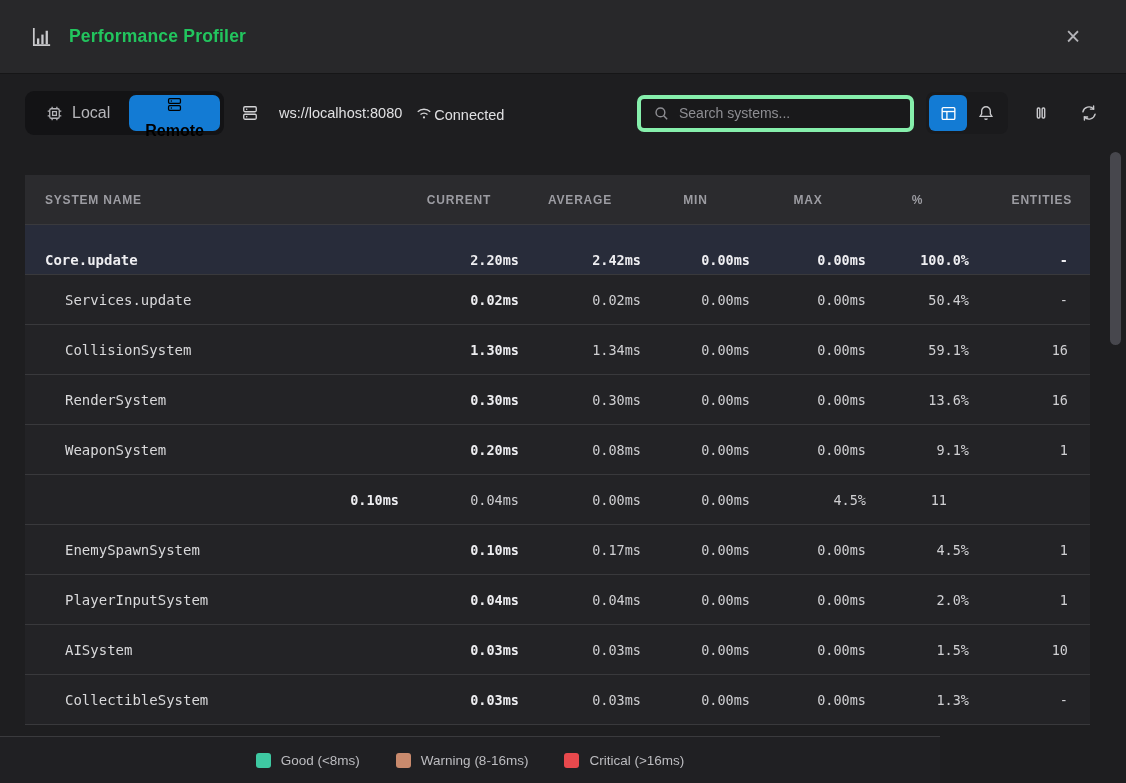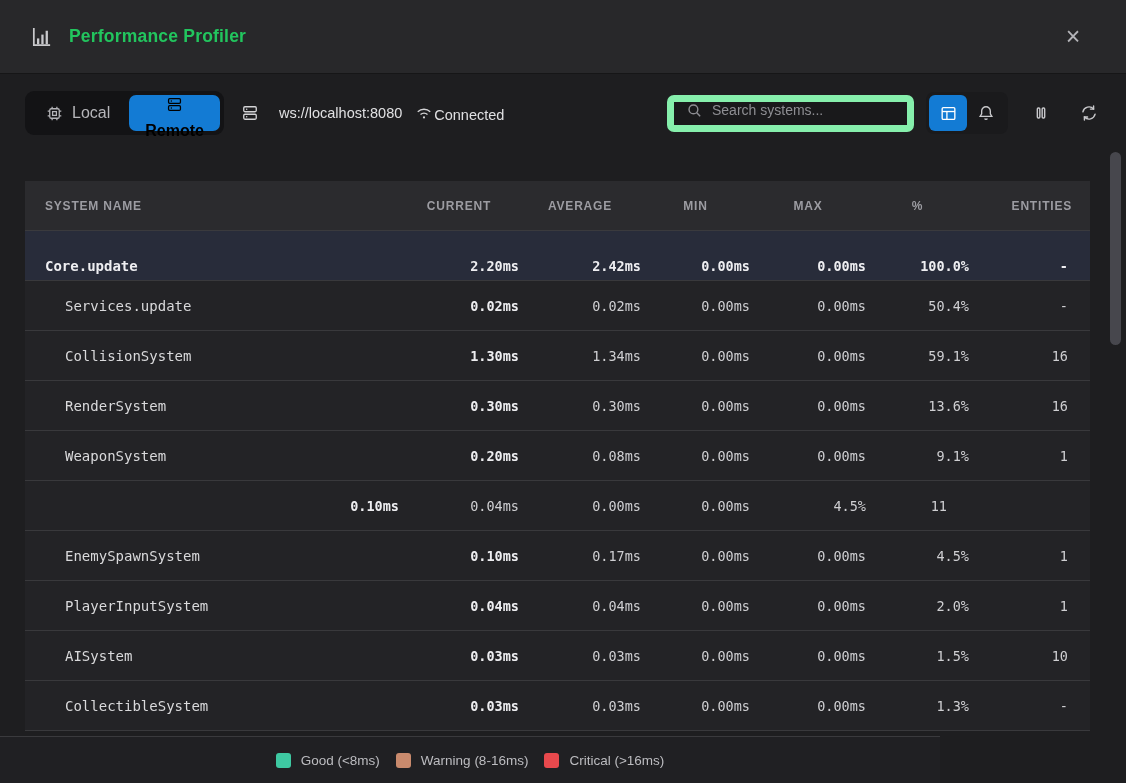--- a/index.html
+++ b/index.html
@@ -56,23 +56,23 @@
   .conn-info {
     display:flex; align-items:center; margin-left:16px;
     color:#e0e0e2; font-size:14.5px;
   }
   .conn-info .icon { color:#d4d4d6; }
   .conn-endpoint { display:flex; align-items:center; gap:19px; }
   .conn-status { display:flex; align-items:flex-end; gap:0; margin-left:12px; }
 
   .search-box {
     margin-left:auto;
-    width:247px; height:37px;
-    background:#19191b; border:7px solid #86efac; border-radius:7px;
-    display:flex; align-items:flex-start; gap:9px; padding:0 12px;
+    width:277px; height:37px;
+    background:#19191b; border:4px solid #86efac; border-radius:7px;
+    display:flex; align-items:center; gap:9px; padding:0 12px;
     color:#8e8e93;
   }
   .search-box input {
     background:transparent; border:none; outline:none;
     color:#d3d3d6; font-size:14px; width:100%;
     font-family:"Liberation Sans", sans-serif;
   }
   .search-box input::placeholder { color:#8e8e93; }
 
   .view-group {
@@ -84,21 +84,21 @@
     border:none; cursor:pointer; background:transparent;
     display:flex; align-items:center; justify-content:center;
     color:#c9c9cc;
   }
   .view-group .icon-btn { width:38px; height:36px; border-radius:6px; }
   .view-group .icon-btn.active { background:#137bd4; color:#ffffff; }
   .plain-btn { margin-left:18px; width:30px; height:30px; }
 
   
   .table-area {
-    position:absolute; left:25px; top:181px; width:1065px;
+    position:absolute; left:25px; top:175px; width:1065px;
   }
   .grid-row {
     display:grid;
     grid-template-columns: 1fr 120px 122px 109px 116px 103px 121px;
     align-items:center;
     height:50px;
   }
   .thead {
     background:#2b2b2e;
     color:#9c9ca2; font-size:12px; font-weight:700; letter-spacing:0.8px;
@@ -132,21 +132,21 @@
     width:11px; height:193px;
     background:#47474d; border-radius:6px;
     cursor:pointer;
   }
 
   
   .footer {
     position:absolute; left:0; bottom:0; width:940px; height:47px;
     background:#202023;
     border-top:1px solid #3a3a3d;
-    display:flex; align-items:center; justify-content:center; gap:16px;
+    display:flex; align-items:center; justify-content:center; gap:36px;
   }
   .legend-item { display:flex; align-items:center; gap:10px; font-size:13.5px; color:#bcbcc0; }
   .legend-swatch { width:15px; height:15px; border-radius:3px; }
 </style>
 </head>
 <body>
 
 <header class="titlebar">
   <span class="app-icon">
     <svg width="23" height="23" viewBox="0 0 24 24" fill="none" stroke="currentColor" stroke-width="1.8">

